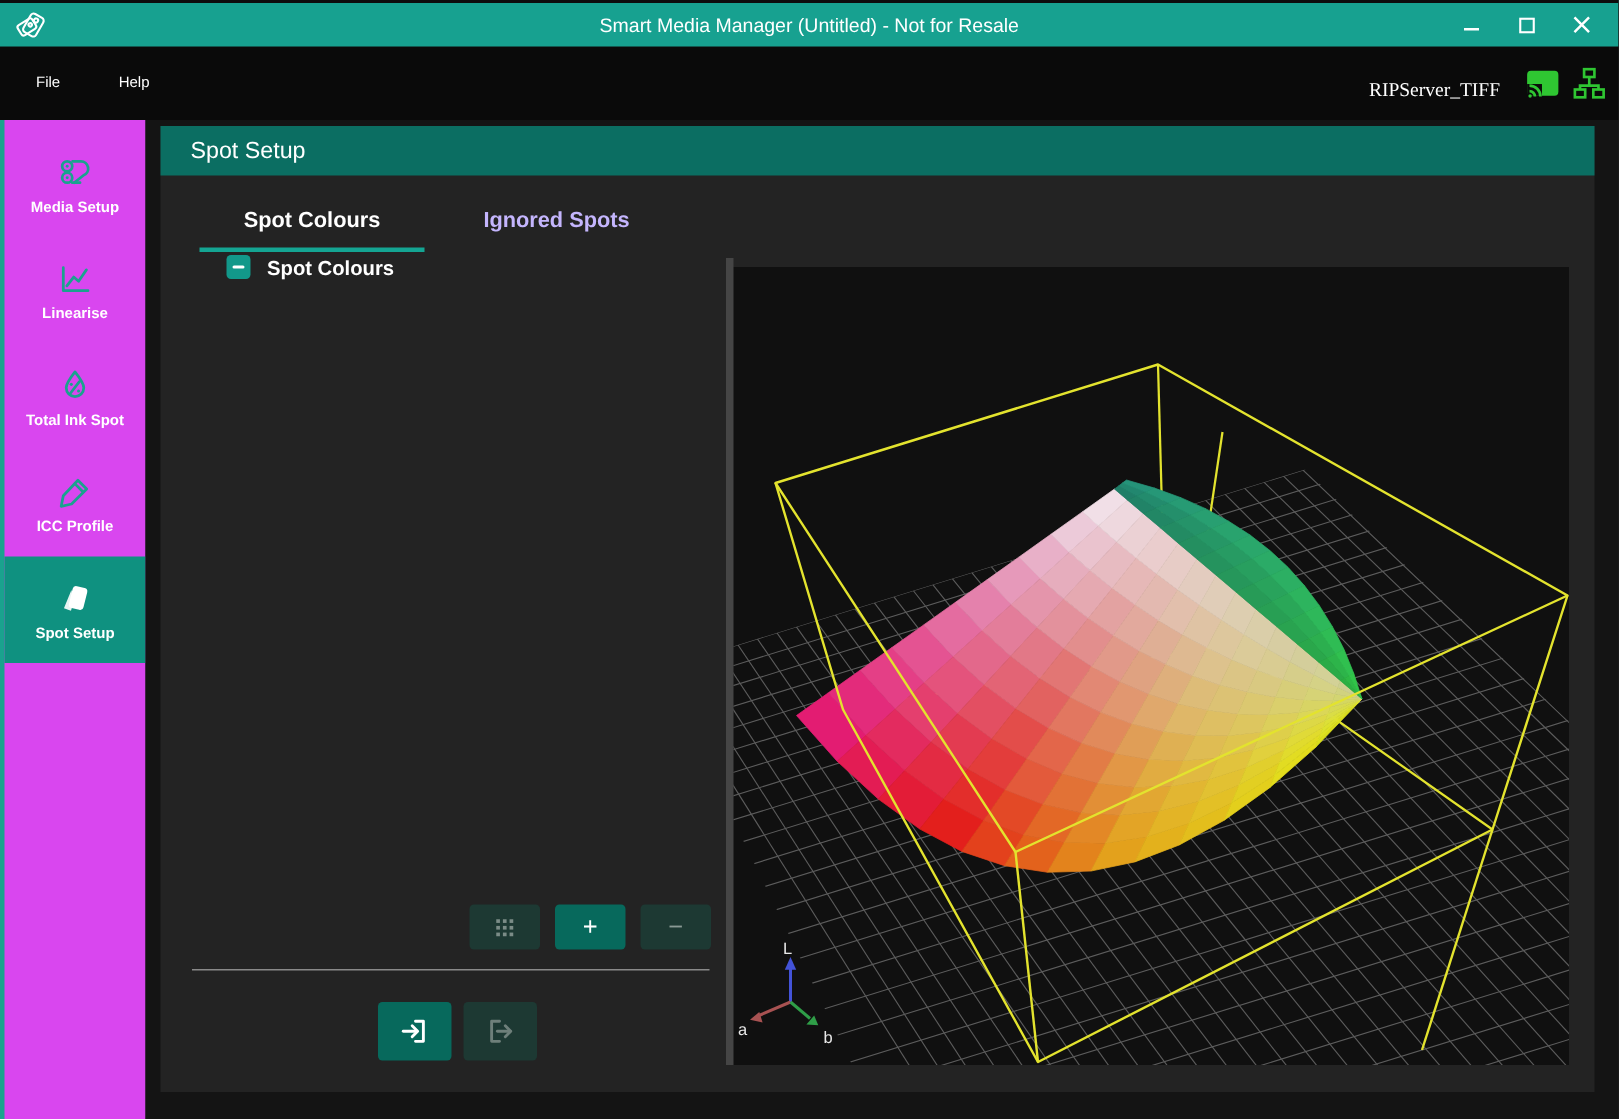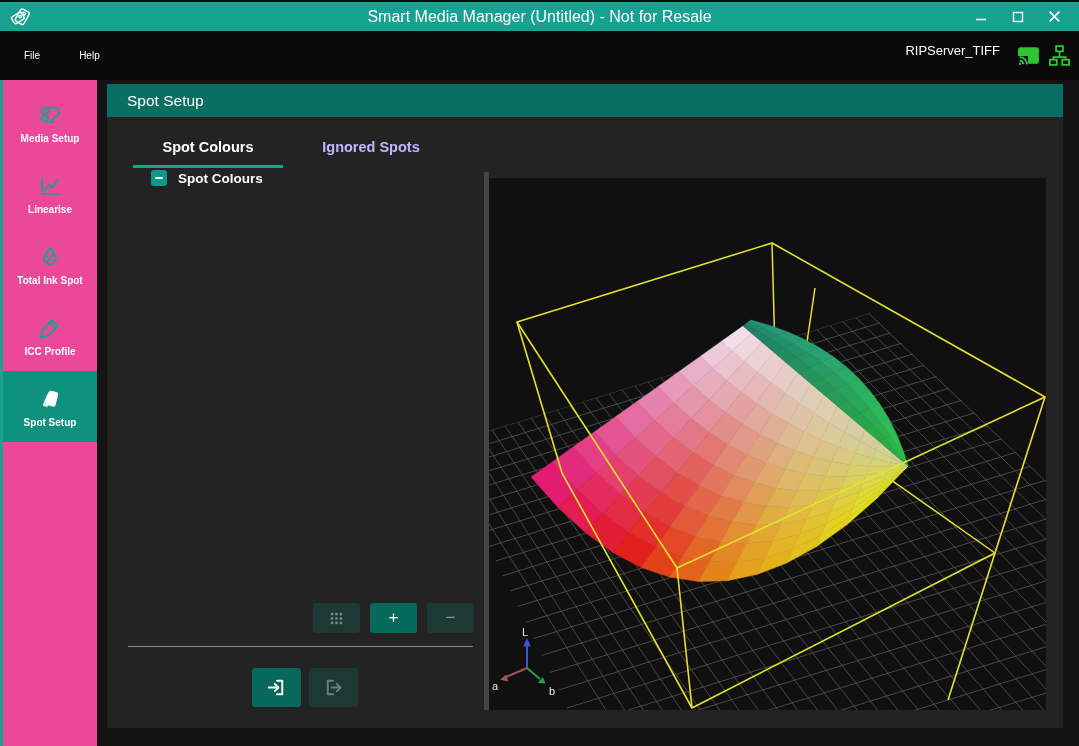--- a/index.html
+++ b/index.html
@@ -6,33 +6,33 @@
   body{
     width:1079px;height:746px;overflow:hidden;position:relative;
     background:#141414;font-family:"Liberation Sans",sans-serif;
     -webkit-font-smoothing:antialiased;color:#fff;
     --accent:#1aa28e; --titlebar:#17a190; --active-tile:#0f9180;
     --panel-header:#0b6e62; --btn-teal:#07695c; --btn-dark:#1d3933;
   }
   
   .titlebar{height:31px;background:var(--titlebar);position:relative;display:flex;align-items:center;border-top:2px solid #0d0d0d;box-sizing:border-box;}
   .logo{position:absolute;left:7px;top:2px;width:28px;height:28px;}
-  .title-text{position:absolute;left:0;right:0;text-align:center;font-size:16px;color:#fff;}
+  .title-text{position:absolute;left:0;right:0;text-align:center;font-size:13px;color:#fff;}
   .win-controls{position:absolute;right:6px;top:0;height:29px;display:flex;align-items:center;}
   .win-btn{width:37px;height:29px;display:flex;align-items:center;justify-content:center;cursor:default;}
   
   .menubar{height:49px;background:#0a0a0a;display:flex;align-items:center;}
   .menu-item{margin-left:18px;margin-right:9px;font-size:10px;color:#fff;padding:4px 6px;}
-  .menubar-right{margin-left:auto;display:flex;align-items:flex-start;margin-right:7px;}
+  .menubar-right{margin-left:auto;display:flex;align-items:flex-end;margin-right:7px;font-family:Liberation Serif, serif;}
   .server-label{font-size:13px;color:#fff;margin-right:10px;}
   .mb-icon{width:25px;height:25px;margin-left:6px;}
   .mb-icon svg{width:25px;height:25px;display:block;}
   
   .app-body{display:flex;height:666px;}
-  .sidebar{width:97px;box-sizing:border-box;background:#ec4899;border-left:3px solid var(--accent);padding-top:7px;}
+  .sidebar{width:97px;box-sizing:border-box;background:#d946ef;border-left:3px solid var(--accent);padding-top:7px;}
   .side-item{height:71px;display:flex;flex-direction:column;align-items:center;justify-content:center;gap:5px;}
   .side-item.active{background:var(--active-tile);}
   .side-icon svg{width:26px;height:26px;display:block;stroke:var(--accent);fill:none;stroke-width:1.7;stroke-linecap:round;stroke-linejoin:round;}
   .side-icon svg .f{fill:var(--accent);stroke:none;}
   .side-icon svg .ff{fill:var(--accent);stroke:none;}
   .side-item.active .side-icon svg{stroke:#fff;}
   .side-item.active .side-icon svg .f,.side-item.active .side-icon svg .ff{fill:#fff;}
   .side-label{font-size:10px;font-weight:700;color:#fff;text-align:center;line-height:11px;}
   .main{flex:1;position:relative;background:#141414;}
   

